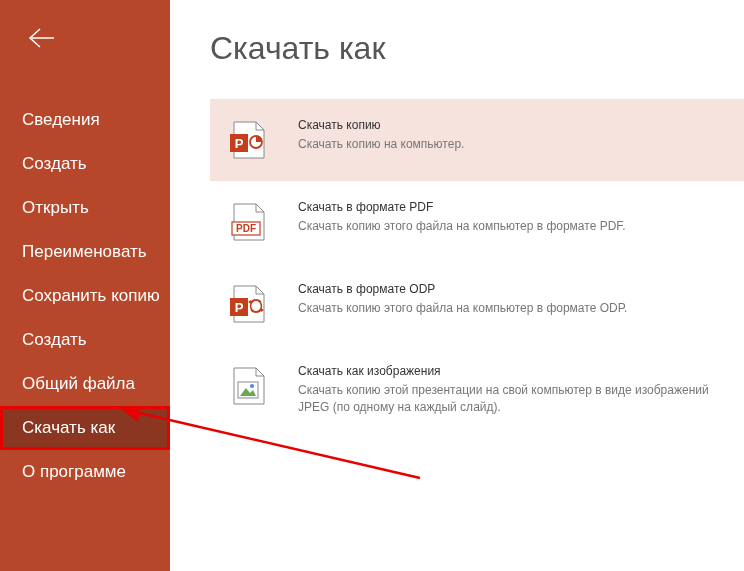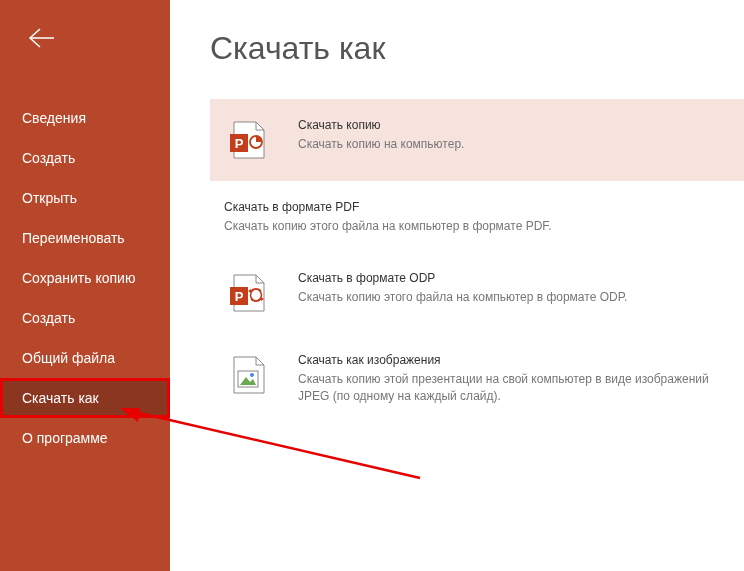--- a/index.html
+++ b/index.html
@@ -27,21 +27,21 @@
     align-items: center;
     justify-content: center;
     cursor: pointer;
   }
   .back-btn svg { stroke: #fff; }
   .menu {
     margin-top: 40px;
   }
   .menu-item {
     padding: 12px 0 12px 22px;
-    font-size: 14px;
+    font-size: 17px;
     cursor: pointer;
     position: relative;
   }
   .menu-item.active {
     background: #8a3620;
     box-shadow: inset 0 0 0 3px #e60000;
   }
   .main {
     position: absolute;
     left: 170px; top: 0;
@@ -131,20 +131,28 @@
           <path d="M30 24 L30 18 A6 6 0 0 1 36 24 Z" fill="#c43e1c"></path>
         </svg>
       </div>
       <div class="option-text">
         <div class="option-title">Скачать копию</div>
         <div class="option-desc">Скачать копию на компьютер.</div>
       </div>
     </div>
 
     <div class="option">
+      <div class="option-icon">
+        <svg width="44" height="44" viewBox="0 0 44 44">
+          <path d="M8 4 H30 L38 12 V40 H8 Z" fill="#fff" stroke="#888" stroke-width="1"></path>
+          <path d="M30 4 V12 H38" fill="none" stroke="#888" stroke-width="1"></path>
+          <rect x="6" y="22" width="28" height="13" fill="#fff" stroke="#c43e1c" stroke-width="1.2"></rect>
+          <text x="20" y="32" text-anchor="middle" font-size="10" font-weight="600" fill="#c43e1c">PDF</text>
+        </svg>
+      </div>
       <div class="option-text">
         <div class="option-title">Скачать в формате PDF</div>
         <div class="option-desc">Скачать копию этого файла на компьютер в формате PDF.</div>
       </div>
     </div>
 
     <div class="option">
       <div class="option-icon">
         <svg width="44" height="44" viewBox="0 0 44 44">
           <path d="M8 4 H30 L38 12 V40 H8 Z" fill="#fff" stroke="#888" stroke-width="1"></path>

